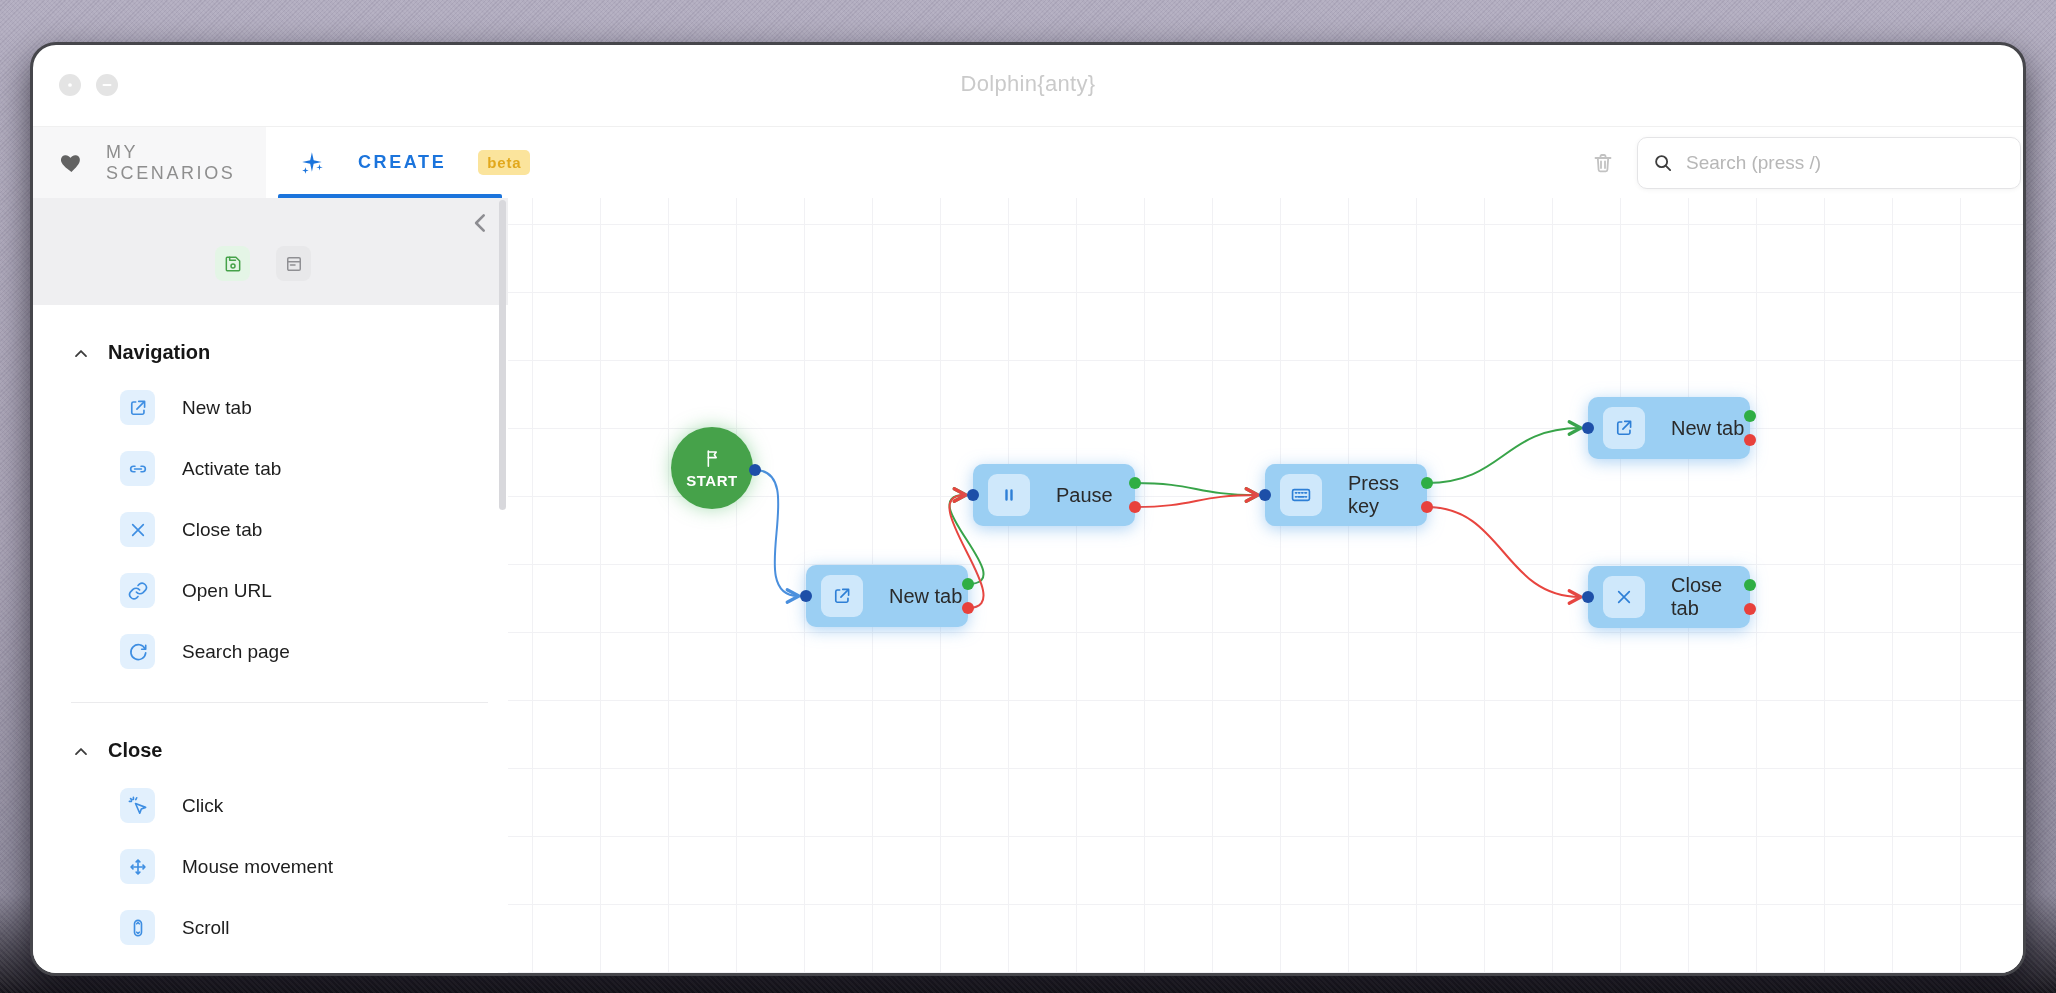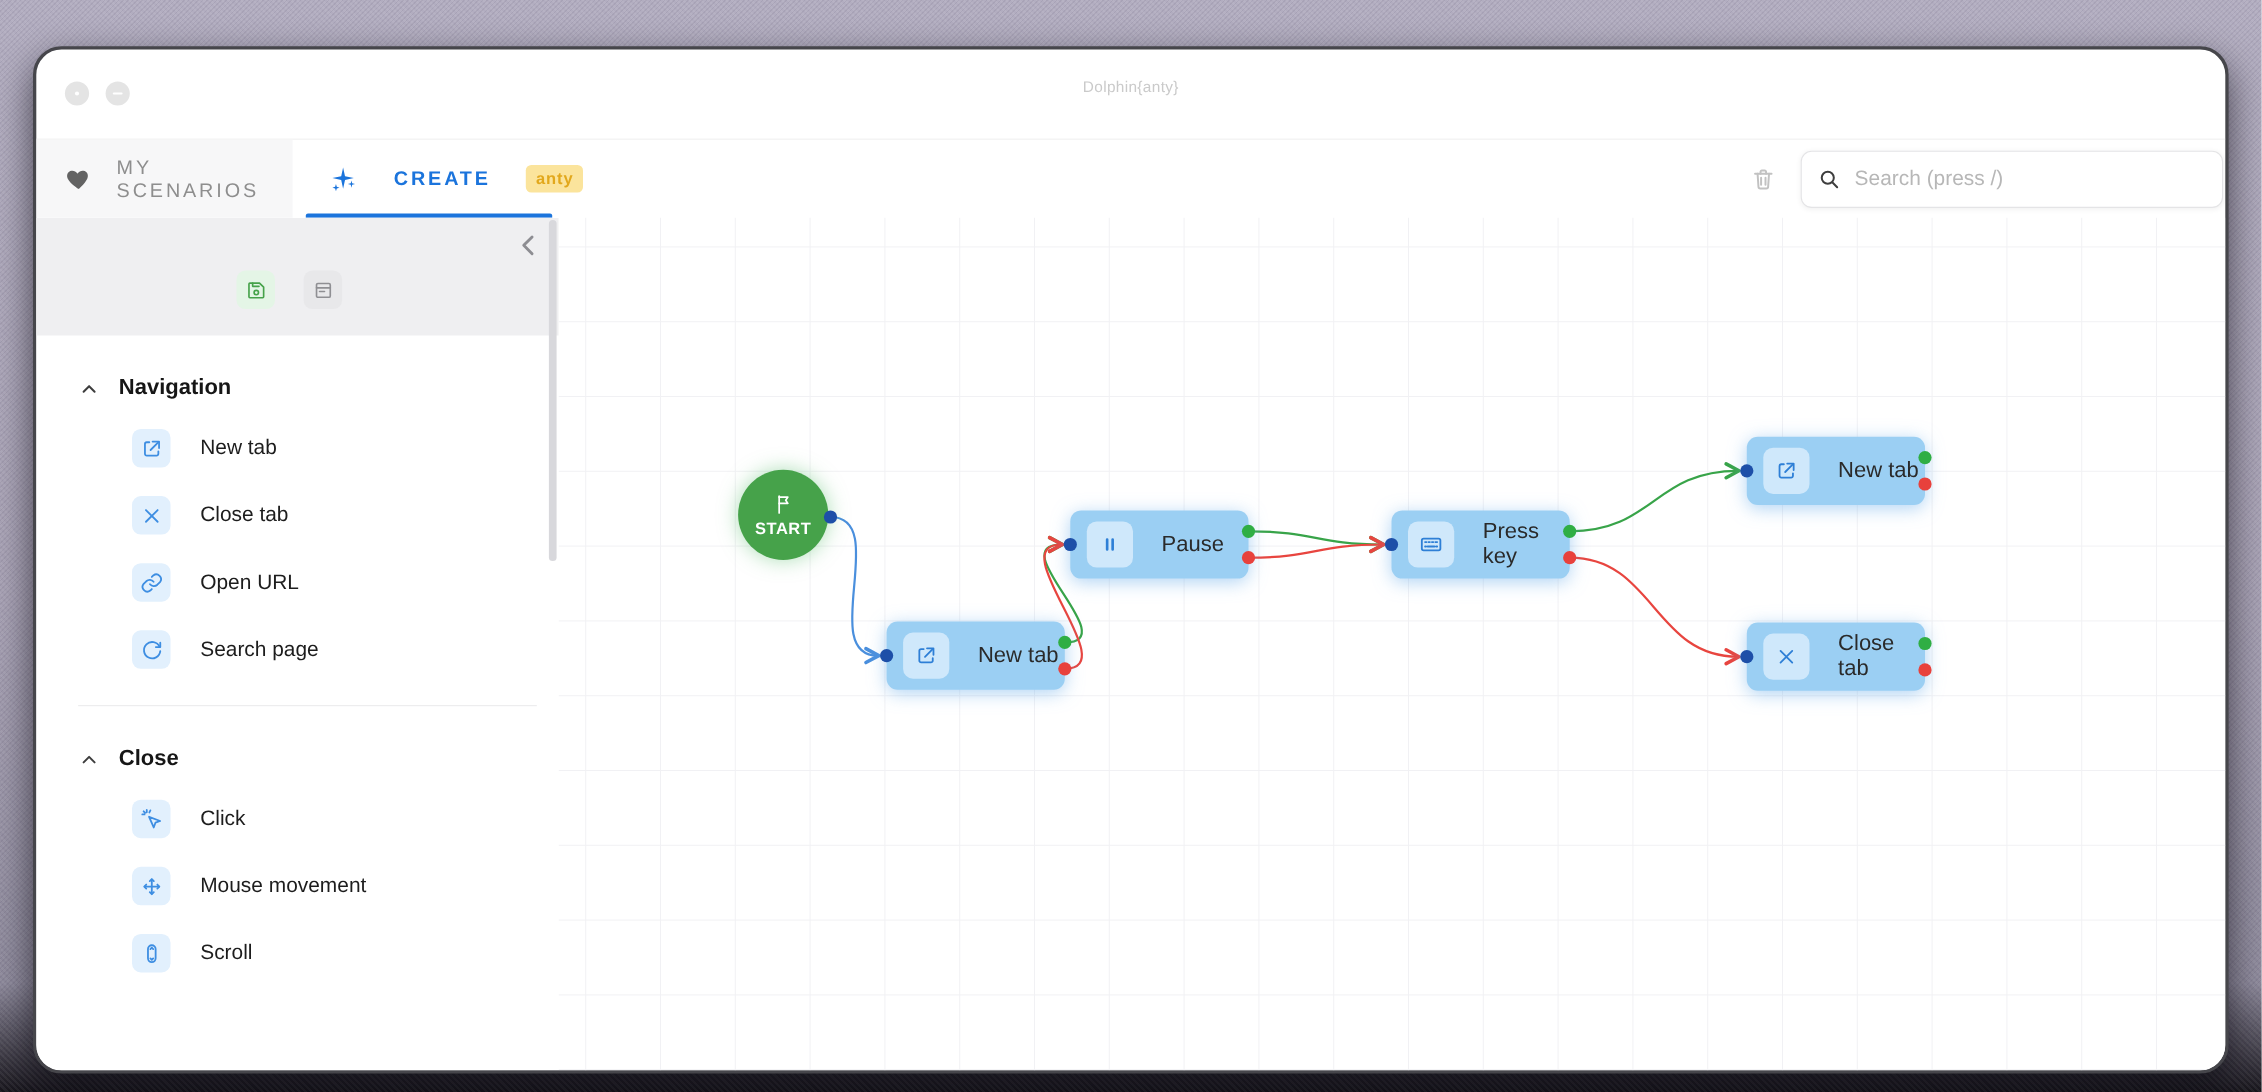--- a/index.html
+++ b/index.html
@@ -21,21 +21,21 @@
     box-shadow:0 14px 34px rgba(8,6,14,.65);
     overflow:hidden;
   }
   
   .titlebar{ position:relative; height:82px; border-bottom:1px solid #f0f0f0; }
   .win-controls{ position:absolute; left:26px; top:29px; display:flex; gap:15px; }
   .win-btn{ width:22px; height:22px; border-radius:50%; background:#e4e4e4;
     display:flex; align-items:center; justify-content:center; border:none; cursor:default;}
   .win-btn svg{ width:14px; height:14px; }
   .app-title{ position:absolute; left:0; right:0; top:26px; text-align:center;
-    font-size:14px; color:#cacaca; letter-spacing:.3px; }
+    font-size:22px; color:#cacaca; letter-spacing:.3px; }
   
   .header-row{ position:relative; height:71px; display:flex; align-items:stretch; }
   .tab{ display:flex; align-items:center; cursor:pointer; }
   .tab-scenarios{ width:233px; background:#f7f7f8; padding-left:26px; gap:22px; }
   .tab-scenarios .tab-label{ font-size:18px; letter-spacing:2.6px; color:#8e8e8e; }
   .icon svg{ display:block; }
   .heart{ color:#636363; }
   .tab-create{ position:relative; width:238px; padding-left:34px; gap:32px; }
   .tab-create .tab-label{ font-size:18px; letter-spacing:2.6px; color:#1b74dc; font-weight:bold; }
   .sparkles{ color:#1b74dc; }
@@ -133,21 +133,21 @@
     </div>
     <div class="tab tab-create">
       <span class="icon sparkles">
           <svg width="26" height="26" viewBox="0 0 24 24" fill="currentColor">
             <path d="M11 2 L12.6 9.4 L20 11 L12.6 12.6 L11 20 L9.4 12.6 L2 11 L9.4 9.4 Z"></path>
             <path d="M5 16 L5.7 18.3 L8 19 L5.7 19.7 L5 22 L4.3 19.7 L2 19 L4.3 18.3 Z"></path>
             <path d="M18 13 L18.6 15.4 L21 16 L18.6 16.6 L18 19 L17.4 16.6 L15 16 L17.4 15.4 Z"></path>
           </svg>
         </span>
       <span class="tab-label create">CREATE</span>
-      <span class="beta-badge">anty</span>
+      <span class="beta-badge">beta</span>
       <span class="tab-underline"></span>
     </div>
     <div class="header-right">
       <span class="icon trash">
           <svg width="24" height="24" viewBox="0 0 24 24" fill="none" stroke="currentColor" stroke-width="1.8" stroke-linecap="round" stroke-linejoin="round">
             <path d="M4.5 7h15"></path>
             <path d="M9.5 7V5.2A1.2 1.2 0 0 1 10.7 4h2.6a1.2 1.2 0 0 1 1.2 1.2V7"></path>
             <path d="M6.8 7l.8 11.8a1.6 1.6 0 0 0 1.6 1.5h5.6a1.6 1.6 0 0 0 1.6-1.5L17.2 7"></path>
             <path d="M10 10.5v6.5M14 10.5v6.5"></path>
           </svg>
@@ -209,20 +209,30 @@
     <span class="chip icon">
                   <svg width="22" height="22" viewBox="0 0 24 24" fill="none" stroke="currentColor" stroke-width="1.8" stroke-linecap="round" stroke-linejoin="round">
                     <path d="M9.5 5.5H7a1.8 1.8 0 0 0-1.8 1.8V17A1.8 1.8 0 0 0 7 18.8h9.7A1.8 1.8 0 0 0 18.5 17v-2.5"></path>
                     <path d="M12.8 4.8h6.4v6.4"></path>
                     <path d="M18.6 5.4l-7.8 7.8"></path>
                   </svg>
                 </span>
     <span class="sb-item-label">New tab</span>
   </div>
 
+  <div class="sb-item">
+    <span class="chip icon">
+                  <svg width="22" height="22" viewBox="0 0 24 24" fill="none" stroke="currentColor" stroke-width="1.8" stroke-linecap="round" stroke-linejoin="round">
+                    <path d="M8.7 15H7a3 3 0 0 1 0-6h1.7"></path>
+                    <path d="M15.3 9H17a3 3 0 0 1 0 6h-1.7"></path>
+                    <path d="M8.3 12h7.4"></path>
+                  </svg>
+                </span>
+    <span class="sb-item-label">Activate tab</span>
+  </div>
 
   <div class="sb-item">
     <span class="chip icon">
                   <svg width="22" height="22" viewBox="0 0 24 24" fill="none" stroke="currentColor" stroke-width="1.8" stroke-linecap="round" stroke-linejoin="round">
                     <path d="M6.2 6.2l11.6 11.6M17.8 6.2L6.2 17.8"></path>
                   </svg>
                 </span>
     <span class="sb-item-label">Close tab</span>
   </div>
 

